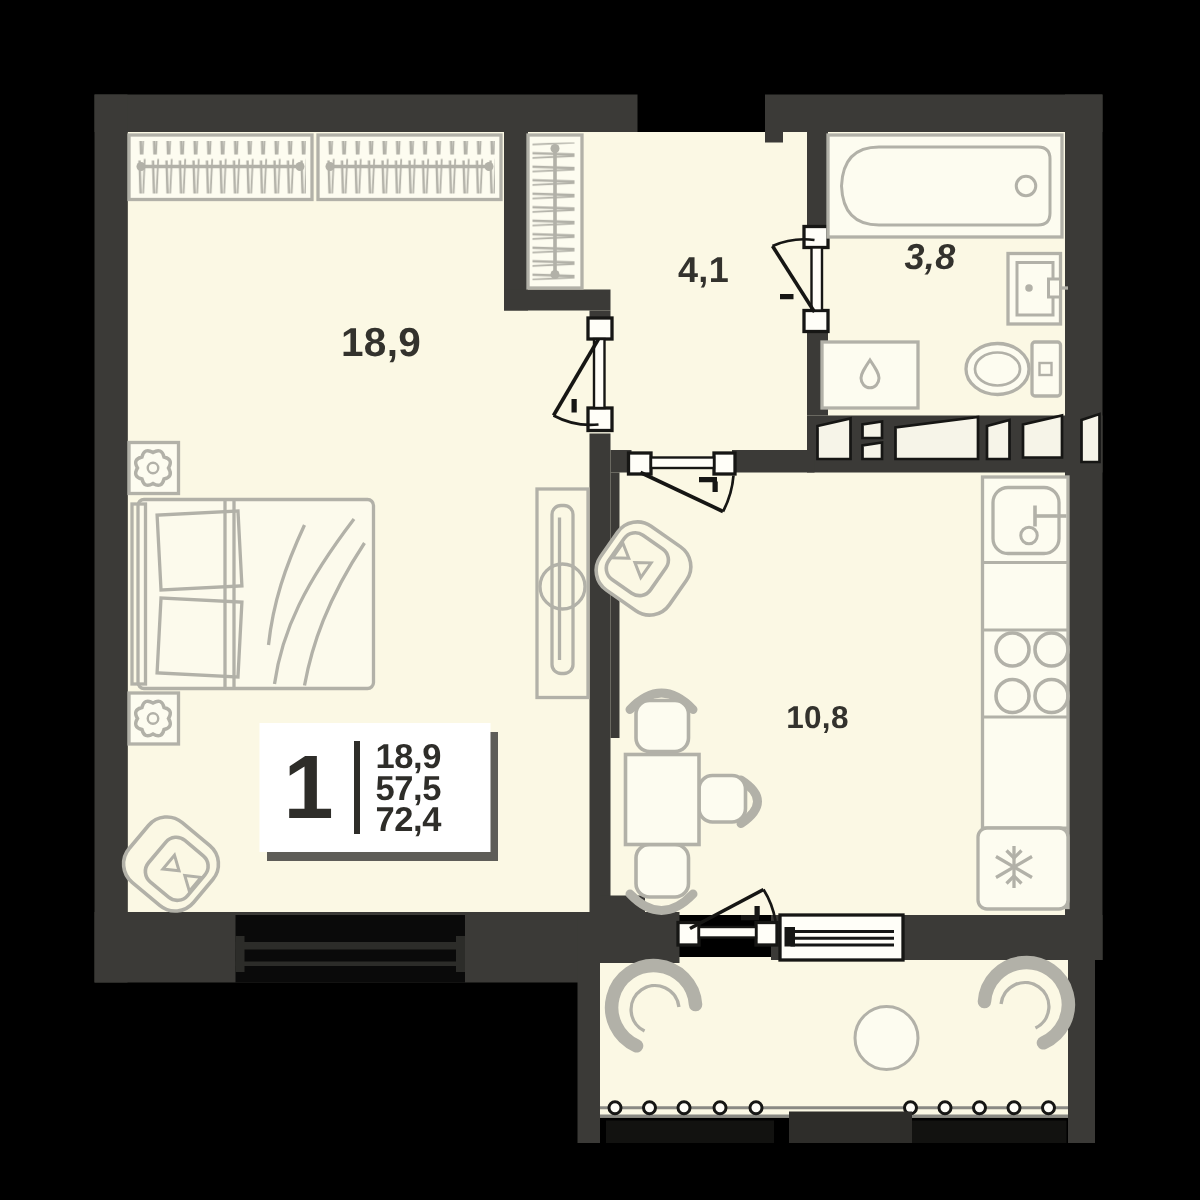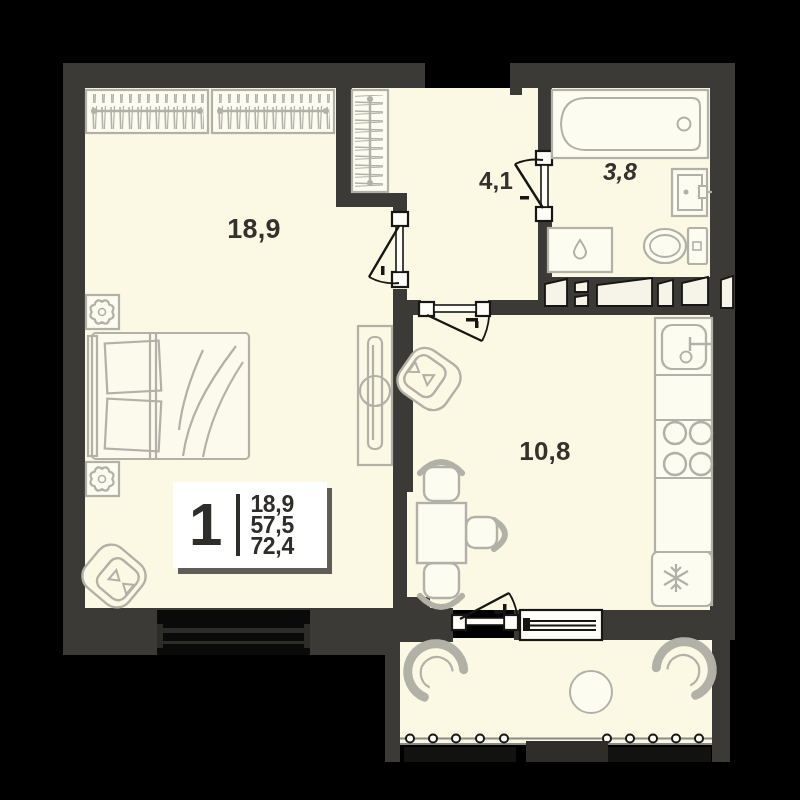--- a/index.html
+++ b/index.html
@@ -4,21 +4,21 @@
 <style>
   html,body{margin:0;padding:0;background:#000;}
   #stage{position:relative;width:800px;height:800px;background:#000000;overflow:hidden;
          font-family:"Liberation Sans", sans-serif;}
   #plan-svg{position:absolute;left:0;top:0;}
   .room-label{position:absolute;transform:translate(-50%,-50%);color:#33322d;
               font-weight:700;white-space:nowrap;letter-spacing:.2px;}
   .lbl-bedroom{font-size:27px;}
   .lbl-hallway{font-size:24px;}
   .lbl-bathroom{font-size:24px;font-style:italic;}
-  .lbl-kitchen{font-size:26px;}
+  .lbl-kitchen{font-size:21px;margin-top:28px;}
   .lbl-balcony{font-size:27px;}
   #legend{position:absolute;left:173px;top:482px;width:154px;height:86px;background:#ffffff;
           box-shadow:5px 6px 0 #5e5d58;display:flex;align-items:center;}
   #legend .big{font-size:60px;font-weight:800;color:#2e2d29;margin-left:16px;line-height:1;}
   #legend .div{width:4px;height:62px;background:#2e2d29;margin:0 10px 0 14px;}
   #legend .col{display:flex;flex-direction:column;justify-content:center;}
   #legend .col span{font-size:23px;font-weight:800;color:#2e2d29;line-height:21px;letter-spacing:-.3px;}
 </style>
 </head>
 <body>
@@ -273,21 +273,21 @@
       <circle cx="676" cy="738.5" r="4"></circle>
           <circle cx="699" cy="738.5" r="4"></circle>
     </g>
     <rect x="404" y="747" width="112" height="15" fill="#121210"></rect>
     <rect x="607" y="747" width="104" height="15" fill="#121210"></rect>
     <rect x="526" y="741" width="82" height="21" fill="#2e2d2a"></rect>
   </g>
 </svg>
 
 <div class="room-label lbl-bedroom" style="left:254px;top:229px;">18,9</div>
-<div class="room-label lbl-hallway" style="left:496px;top:181px;">4,1</div>
+<div class="room-label lbl-hallway" style="left:469px;top:181px;">4,1</div>
 <div class="room-label lbl-bathroom" style="left:620px;top:172px;">3,8</div>
 <div class="room-label lbl-kitchen" style="left:545px;top:451px;">10,8</div>
 
 <div id="legend">
   <span class="big">1</span>
   <span class="div"></span>
   <span class="col">
     <span>18,9</span>
     <span>57,5</span>
     <span>72,4</span>

